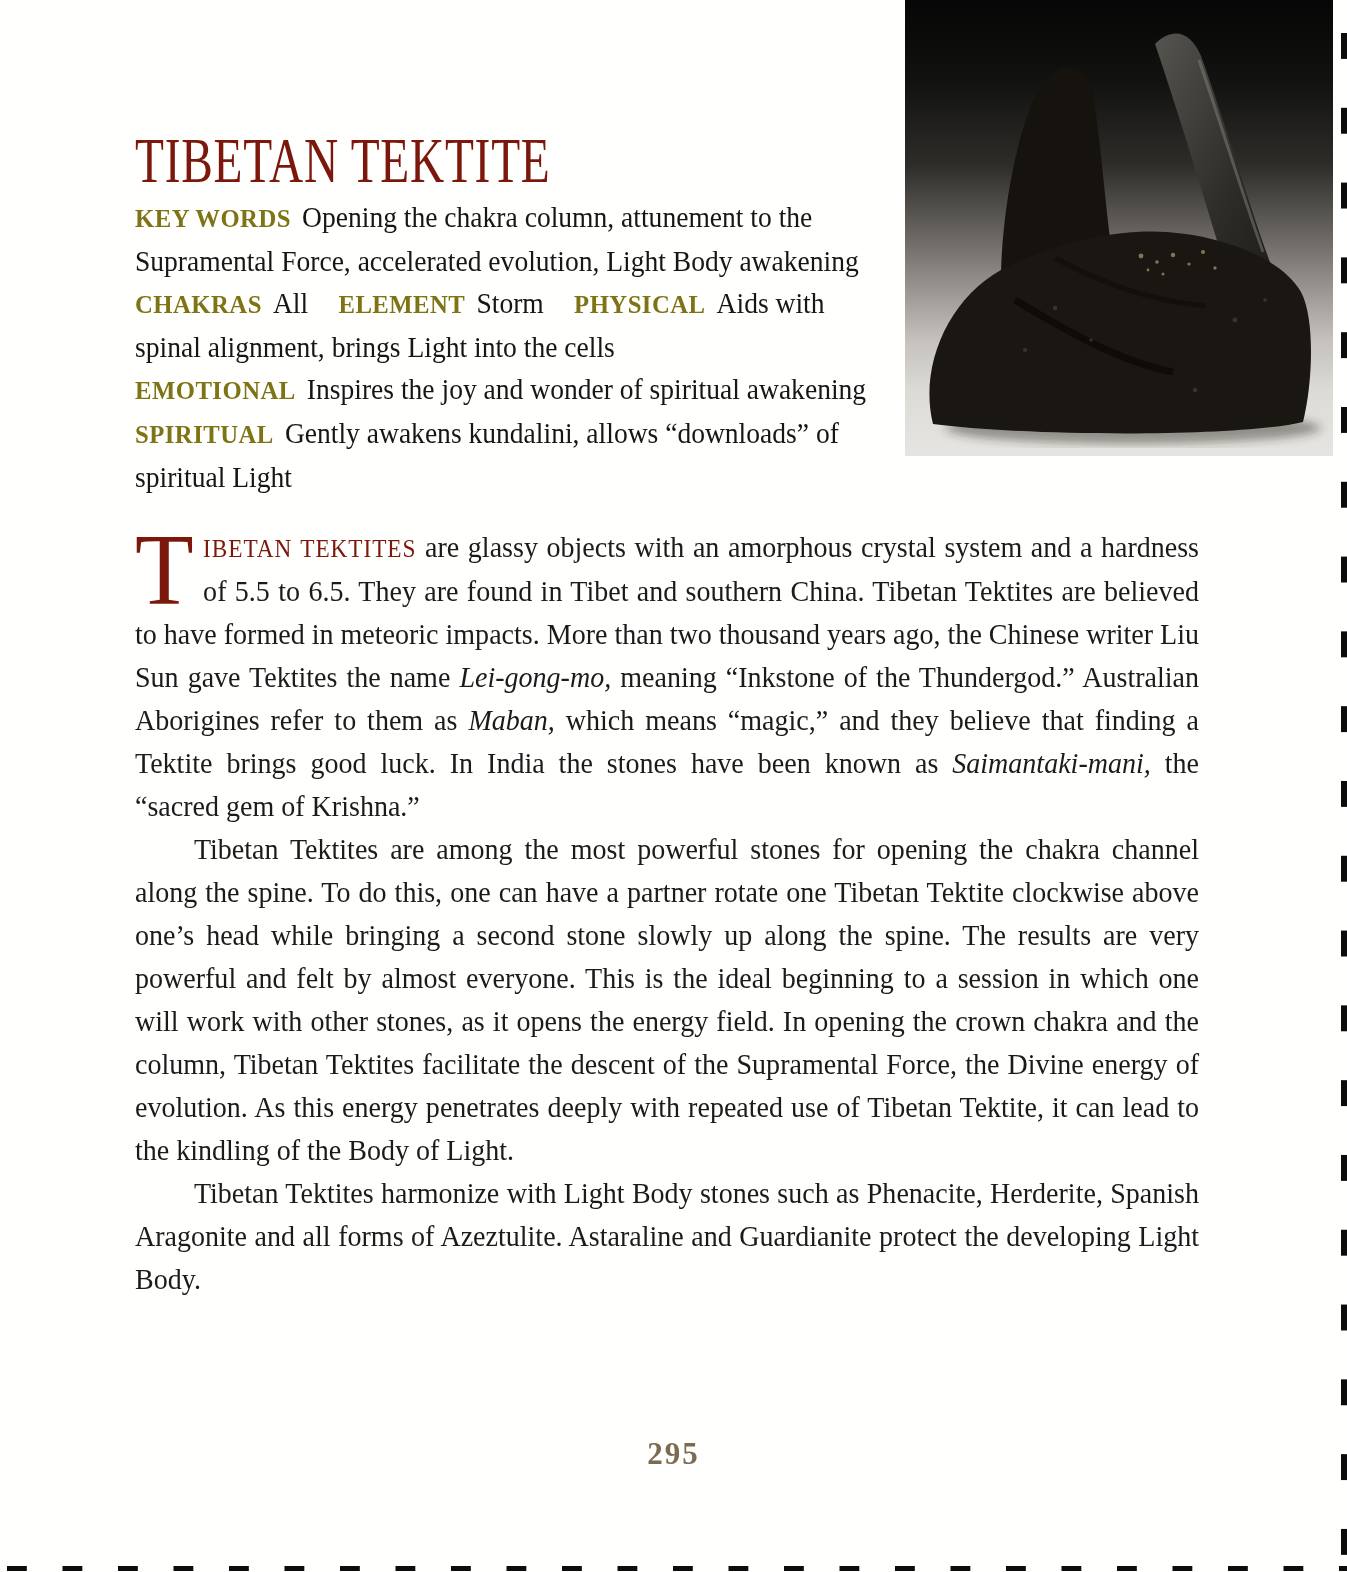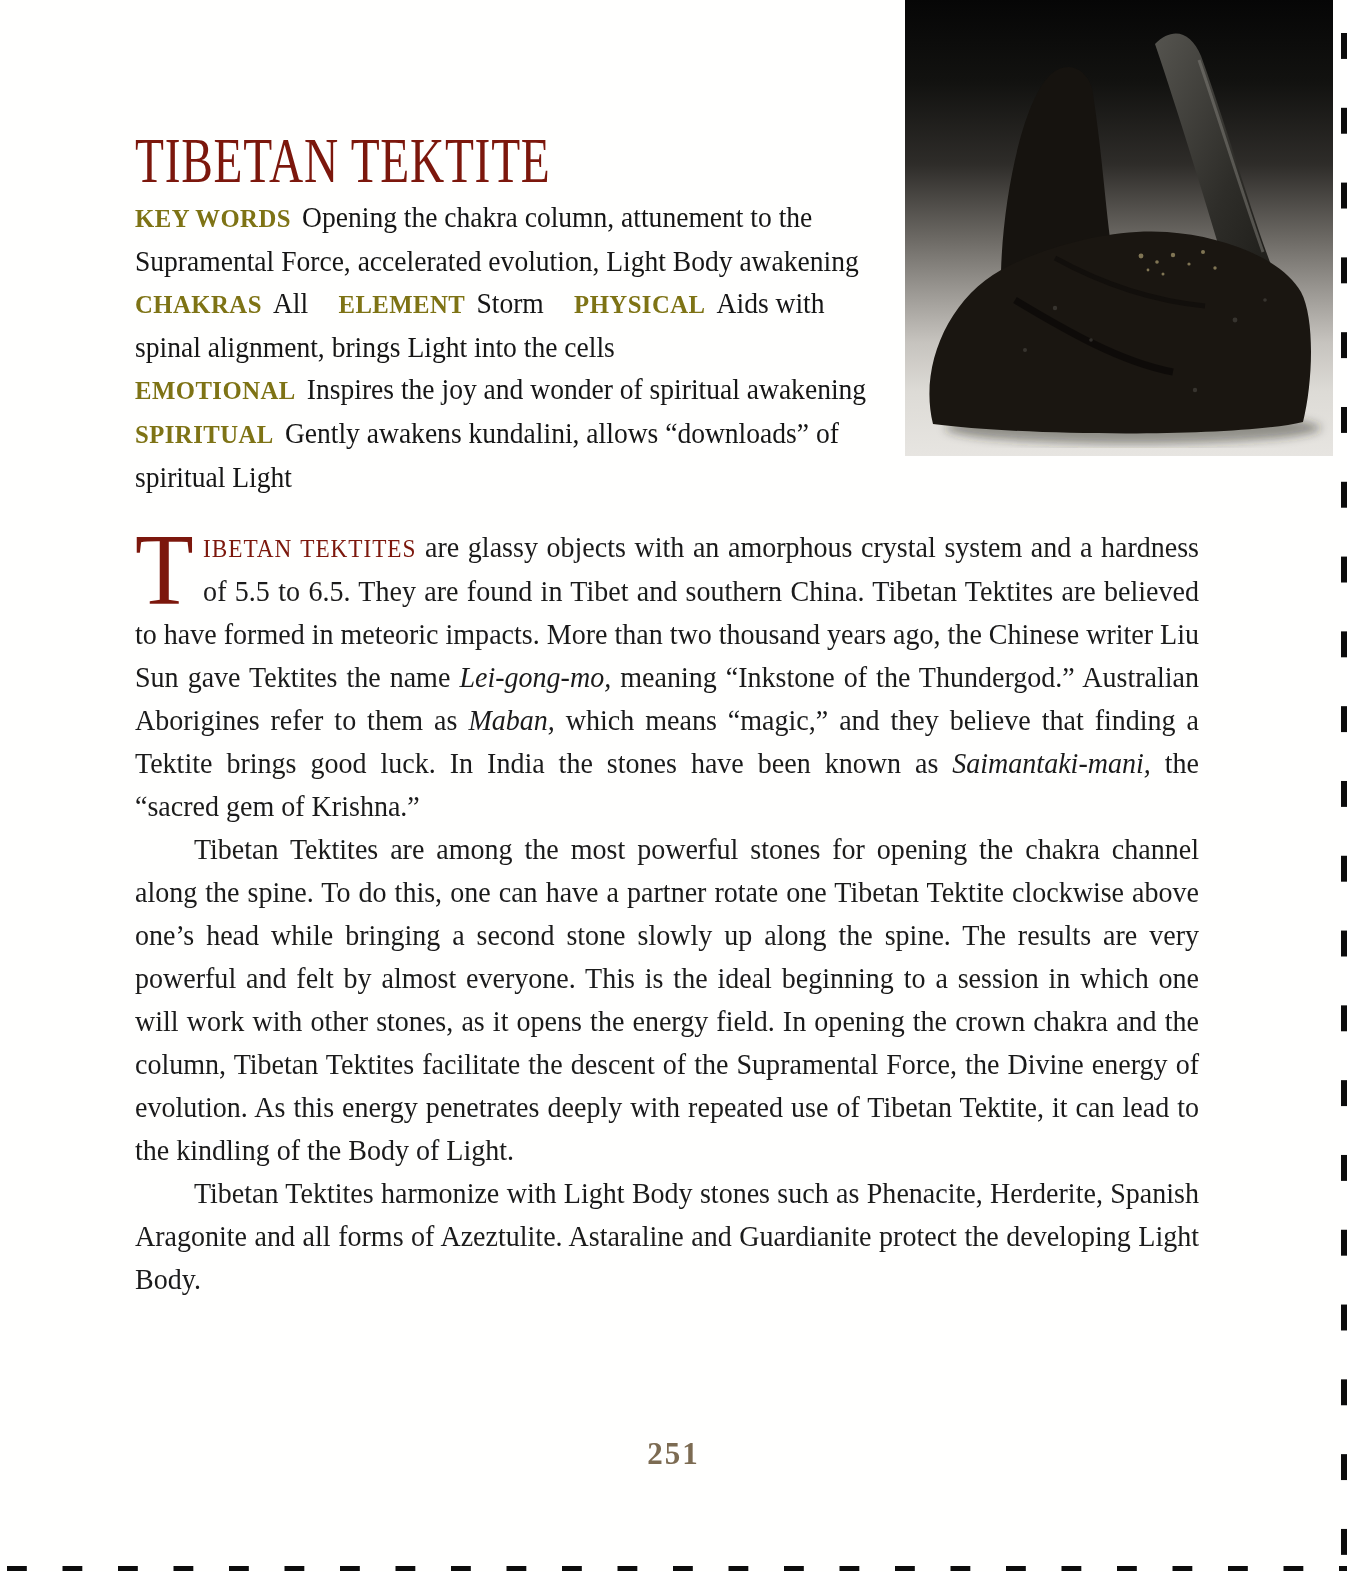--- a/index.html
+++ b/index.html
@@ -140,18 +140,18 @@
     <span class="kw-pair"><span class="kw-label">EMOTIONAL</span><span class="kw-text">Inspires the joy and wonder of spiritual awakening</span></span>
     <span class="kw-pair"><span class="kw-label">SPIRITUAL</span><span class="kw-text">Gently awakens kundalini, allows “downloads” of spiritual Light</span></span>
   </div>
 
   <div class="article">
     <p><span class="dropcap">T</span><span class="leadin">IBETAN TEKTITES</span><span> are glassy objects with an amorphous crystal system and a hardness of 5.5 to 6.5. They are found in Tibet and southern China. Tibetan Tektites are believed to have formed in meteoric impacts. More than two thousand years ago, the Chinese writer Liu Sun gave Tektites the name </span><span class="it">Lei-gong-mo,</span><span> meaning “Inkstone of the Thundergod.” Australian Aborigines refer to them as </span><span class="it">Maban,</span><span> which means “magic,” and they believe that finding a Tektite brings good luck. In India the stones have been known as </span><span class="it">Saimantaki-mani,</span><span> the “sacred gem of Krishna.”</span></p>
     <p class="indent">Tibetan Tektites are among the most powerful stones for opening the chakra channel along the spine. To do this, one can have a partner rotate one Tibetan Tektite clockwise above one’s head while bringing a second stone slowly up along the spine. The results are very powerful and felt by almost everyone. This is the ideal beginning to a session in which one will work with other stones, as it opens the energy field. In opening the crown chakra and the column, Tibetan Tektites facilitate the descent of the Supramental Force, the Divine energy of evolution. As this energy penetrates deeply with repeated use of Tibetan Tektite, it can lead to the kindling of the Body of Light.</p>
     <p class="indent">Tibetan Tektites harmonize with Light Body stones such as Phenacite, Herderite, Spanish Aragonite and all forms of Azeztulite. Astaraline and Guardianite protect the developing Light Body.</p>
   </div>
 
-  <div class="folio">251</div>
+  <div class="folio">295</div>
 
   <div class="edge-marks-right"></div>
   <div class="edge-marks-bottom"></div>
 
 </div>
 
 </body></html>

